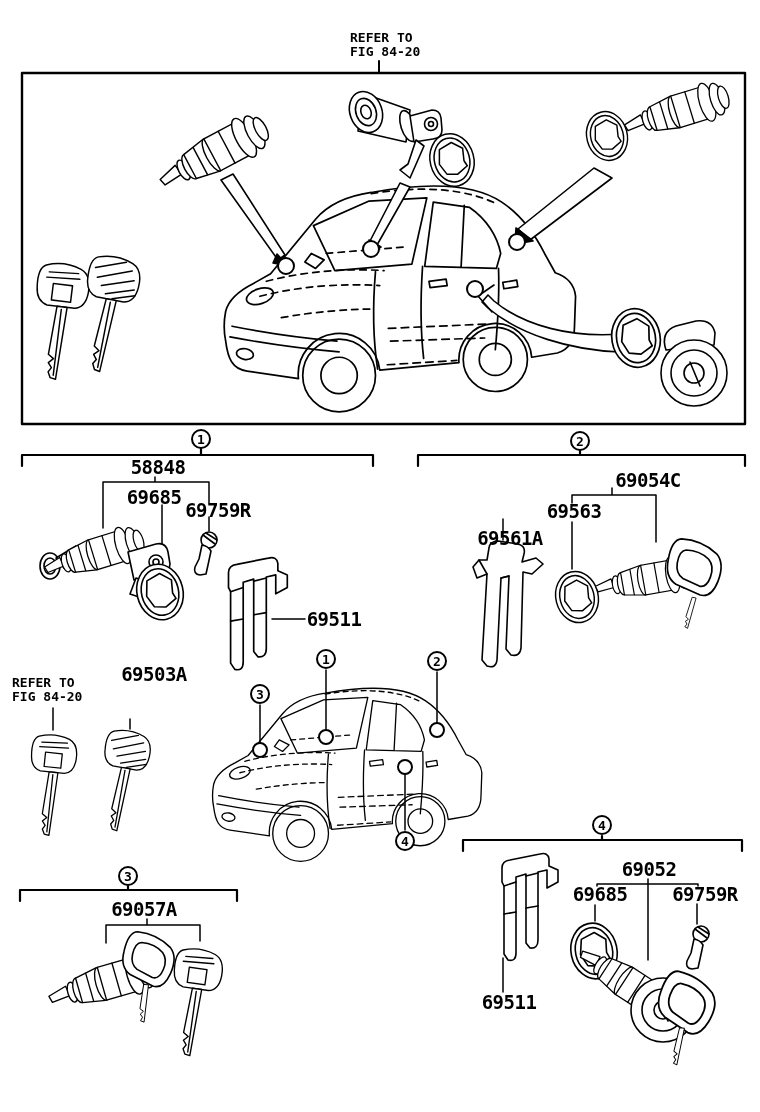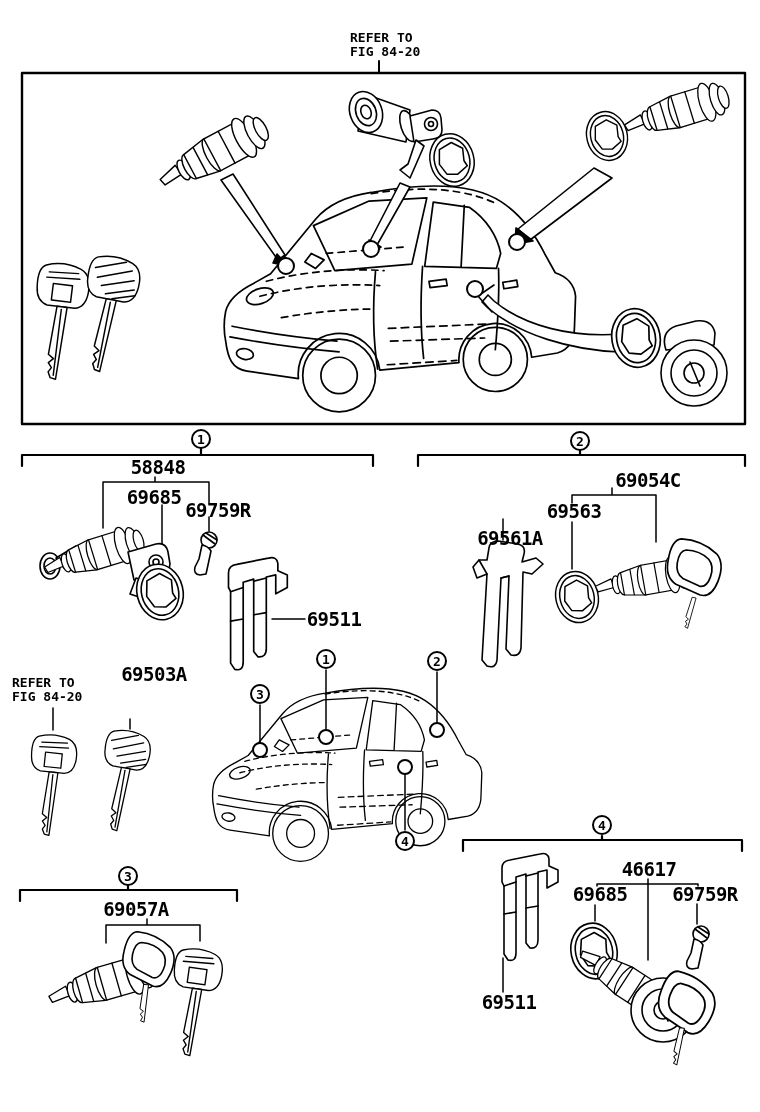--- a/index.html
+++ b/index.html
@@ -260,23 +260,23 @@
 <div class="pn" style="left:648px;top:472px;">69054C</div>
 <div class="pn" style="left:510px;top:530px;">69561A</div>
 <div class="pn" style="left:574px;top:503px;">69563</div>
 
 <div class="note" style="left:12px;top:676px;">
   <div>REFER TO</div>
   <div>FIG 84-20</div>
 </div>
 <div class="pn" style="left:130px;top:666px;margin-left:24px;">69503A</div>
 
-<div class="pn" style="left:136px;top:901px;">69057A</div>
-
-<div class="pn" style="left:649px;top:861px;">46617</div>
+<div class="pn" style="left:144px;top:901px;">69057A</div>
+
+<div class="pn" style="left:649px;top:861px;">69052</div>
 <div class="pn" style="left:600px;top:886px;">69685</div>
 <div class="pn" style="left:705px;top:886px;">69759R</div>
 <div class="pn" style="left:509px;top:994px;">69511</div>
 
 <div class="co" style="left:326px;top:659px;">1</div>
 <div class="co" style="left:437px;top:661px;">2</div>
 <div class="co" style="left:260px;top:694px;">3</div>
 <div class="co" style="left:405px;top:841px;">4</div>
 
 </div>

